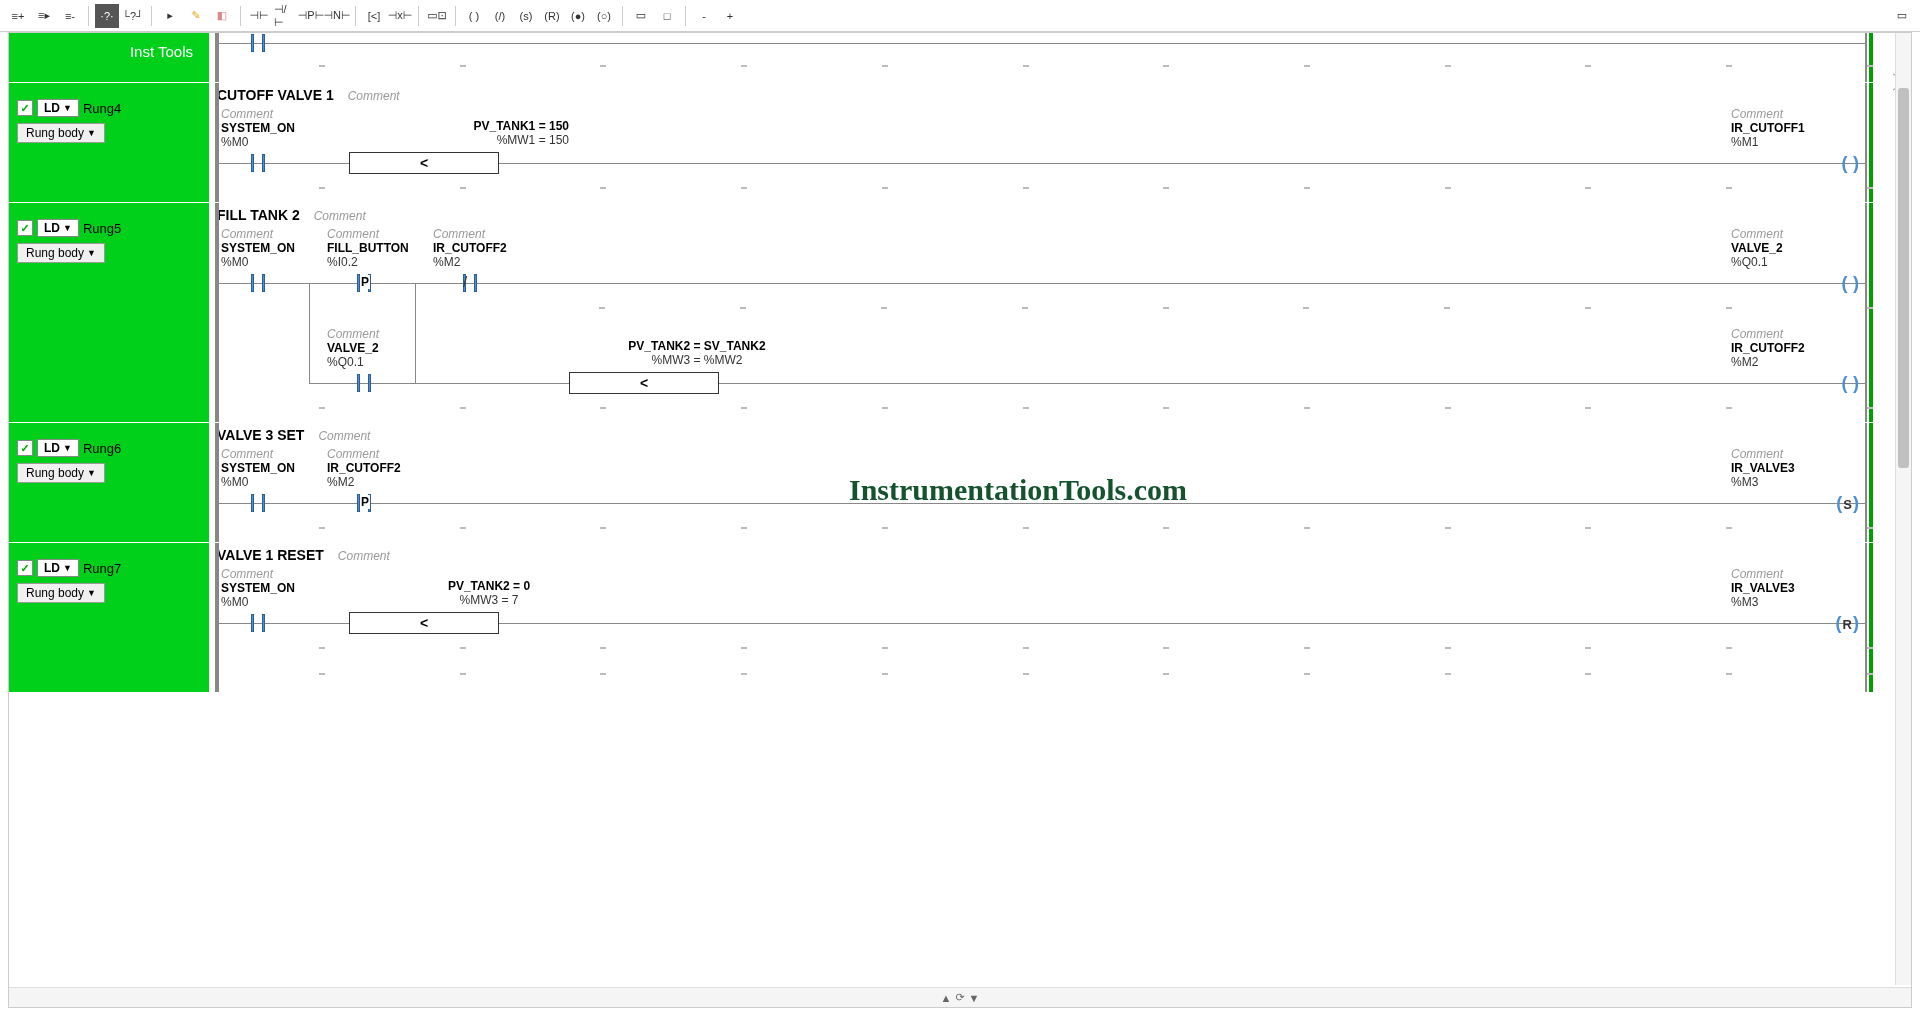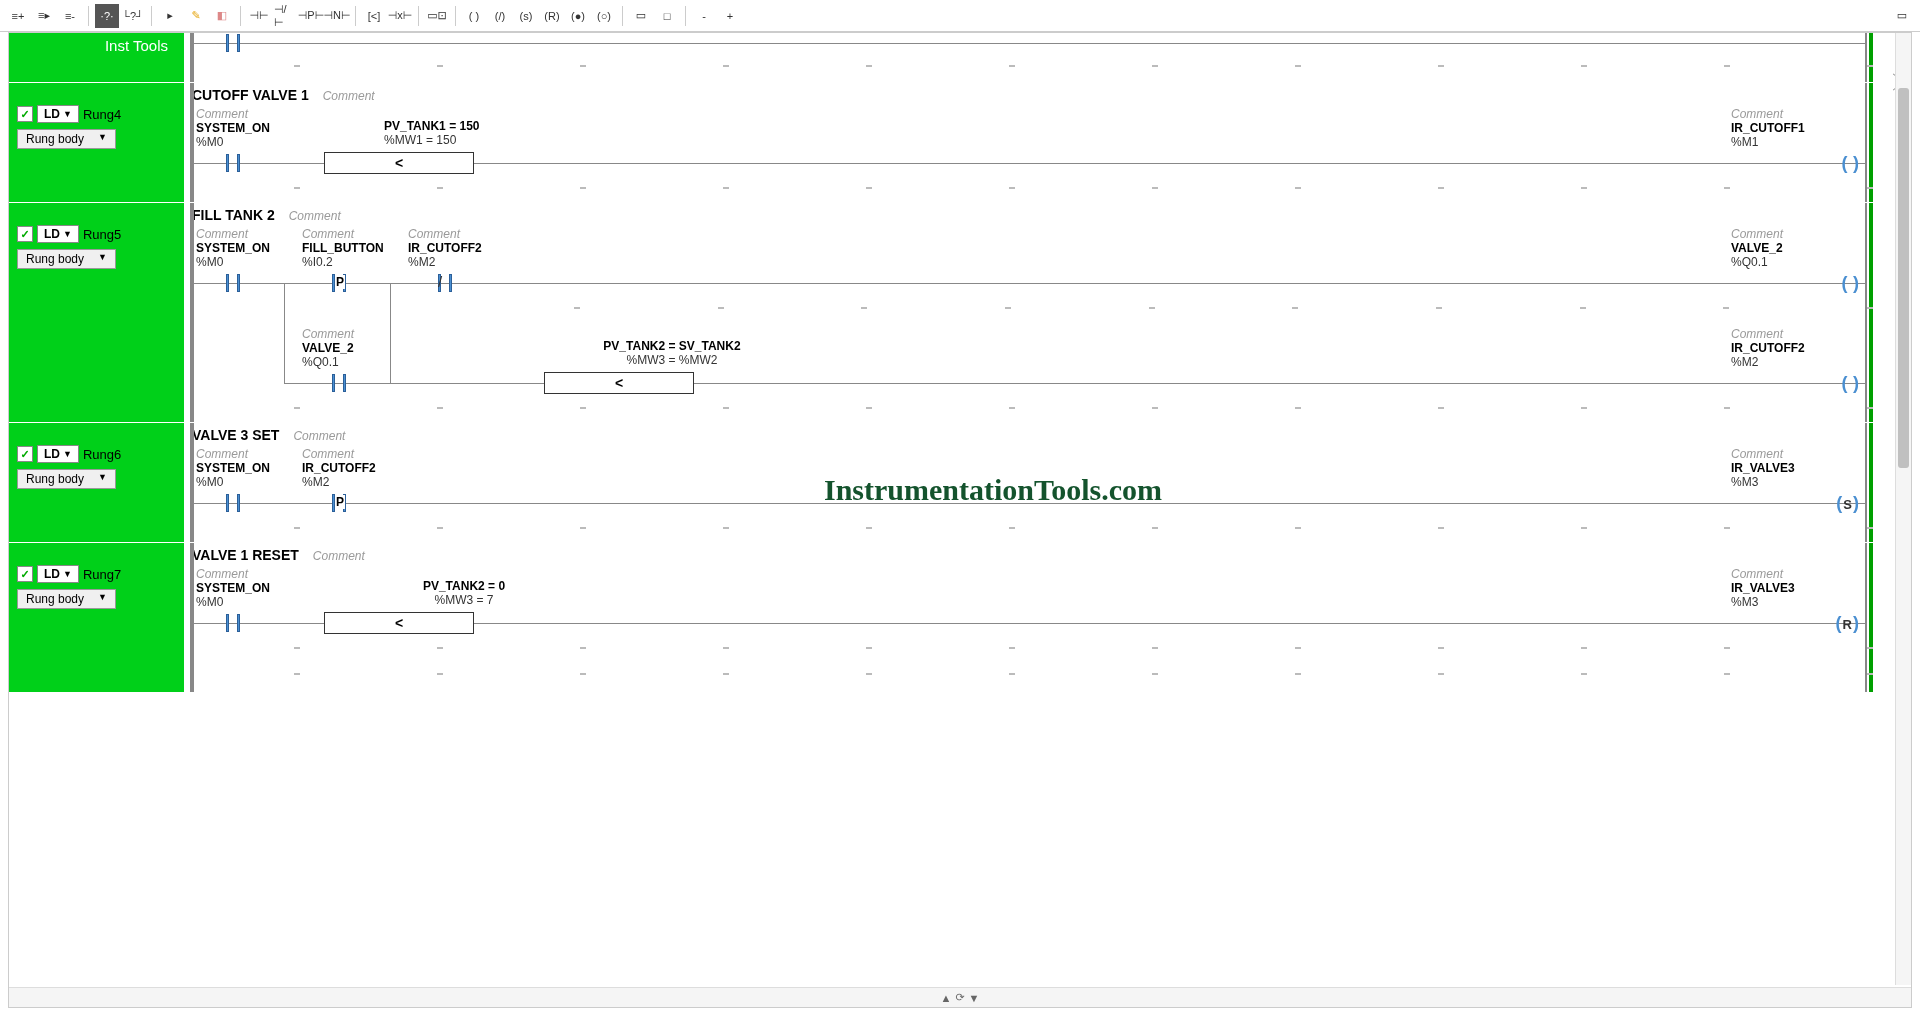--- a/index.html
+++ b/index.html
@@ -20,28 +20,28 @@
 
 
 .workspace { position: absolute; top: 32px; left: 8px; right: 8px; bottom: 8px; border: 1px solid #ccc; overflow: hidden; }
 .scroll-area { position: absolute; top: 0; left: 0; right: 18px; bottom: 22px; overflow: hidden; }
 .vscroll { position: absolute; top: 0; right: 0; width: 16px; bottom: 22px; background: #f5f5f5; border-left: 1px solid #ddd; }
 .vthumb { position: absolute; left: 2px; right: 2px; background: #c0c0c0; border-radius: 3px; }
 .bottombar { position: absolute; bottom: 0; left:0; right:0; height: 20px; background: #f5f5f5; border-top: 1px solid #ddd; display:flex; align-items:center; justify-content:center; gap:4px; font-size:11px; color:#666; }
 
 
 .rung-row { display: flex; border-bottom: 1px solid #fff; }
-.rung-side { width: 175px; background: #00d019; padding: 22px 8px; color: #000; display:flex; flex-direction:column; gap:6px; }
+.rung-side { width: 200px; background: #00d019; padding: 16px 8px; color: #000; display:flex; flex-direction:column; gap:6px; }
 .rung-side.first { justify-content: flex-end; align-items: flex-end; }
 .side-line { display:flex; align-items:center; gap:4px; }
 .chk { width:16px; height:16px; background:#fff; border:1px solid #888; color:#0a0; display:flex; align-items:center; justify-content:center; font-weight:bold; font-size:11px;}
 .ld-drop { background:#fff; border:1px solid #888; padding:1px 6px; font-weight:bold; font-size:12px; display:flex; align-items:center; gap:3px;}
 .caret { font-size:9px; }
 .rung-label { font-weight:normal; font-size:13px; }
-.body-drop { background:#f0f0f0; border:1px solid #999; padding:2px 8px; display:flex; align-items:flex-start; gap:14px; font-size:12px; width:fit-content; }
+.body-drop { background:#f0f0f0; border:1px solid #999; padding:2px 8px; display:flex; align-items:center; gap:3px; font-size:12px; width:fit-content; }
 .inst-tools { color:#fff; font-size:15px; text-align:right; padding:4px 8px 6px; }
 
 .rung-canvas { flex:1; background:#fff; position:relative; padding: 4px 0 8px 0; min-height: 100px; }
 .rung-canvas.firstc { min-height: 44px; }
 .title-line { padding: 0 8px 2px 8px; display:flex; align-items:baseline; gap:14px; }
 .title-text { font-weight:bold; font-size:14px; }
 .comment-grey { color:#9a9a9a; font-style:italic; font-size:12px; }
 .dashes { position:absolute; left:0; right:0; top:8px; display:flex; justify-content:space-between; padding: 0 20px 0 110px; }
 .dash { width:6px; height:2px; background:#bbb; }
 
@@ -181,21 +181,21 @@
         <div class="title-line">
           <span class="title-text">CUTOFF VALVE 1</span>
           <span class="comment-grey">Comment</span>
         </div>
 
         <div class="lbl" style="left:12px; top:24px;">
           <div class="c">Comment</div>
             <div class="n">SYSTEM_ON</div>
             <div class="a">%M0</div>
         </div>
-        <div class="lbl" style="left:200px; top:36px; text-align:left; width:160px;">
+        <div class="lbl" style="left:200px; top:36px; text-align:right; width:160px;">
           <div class="n">PV_TANK1 = 150</div>
             <div class="a">%MW1 = 150</div>
         </div>
         <div class="lbl right" style="top:24px;">
           <div class="c">Comment</div>
             <div class="n">IR_CUTOFF1</div>
             <div class="a">%M1</div>
         </div>
 
         <div class="wire" style="left:10px; right:28px; top:80px;"></div>

